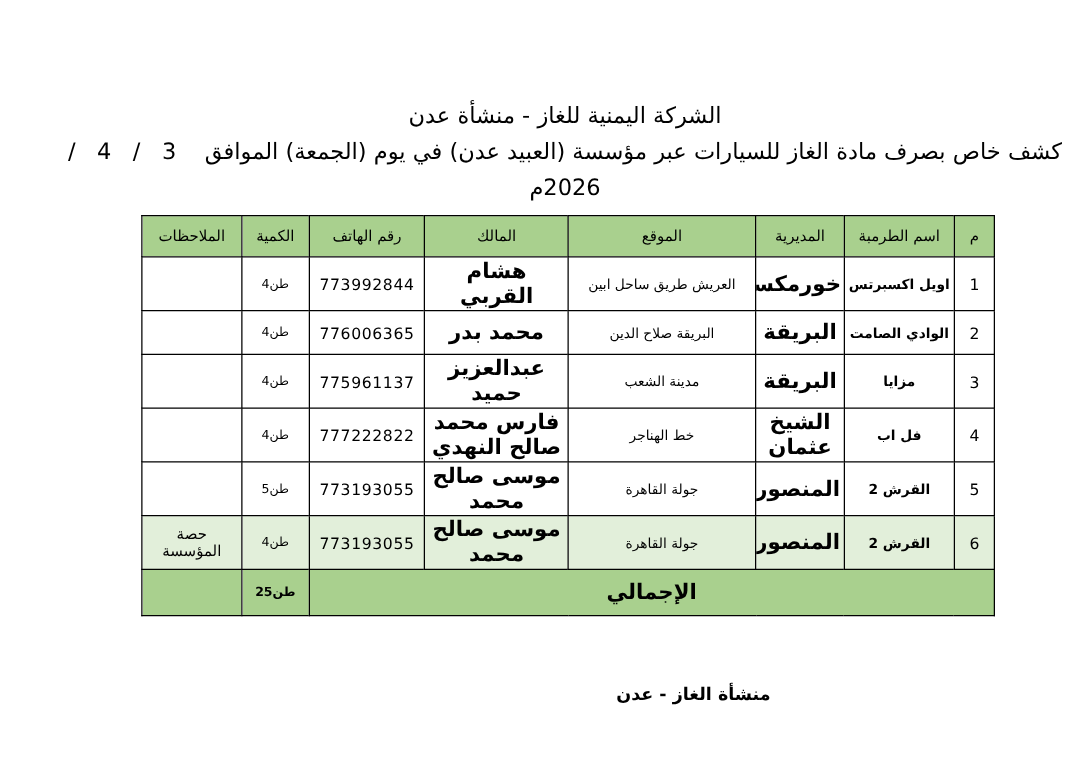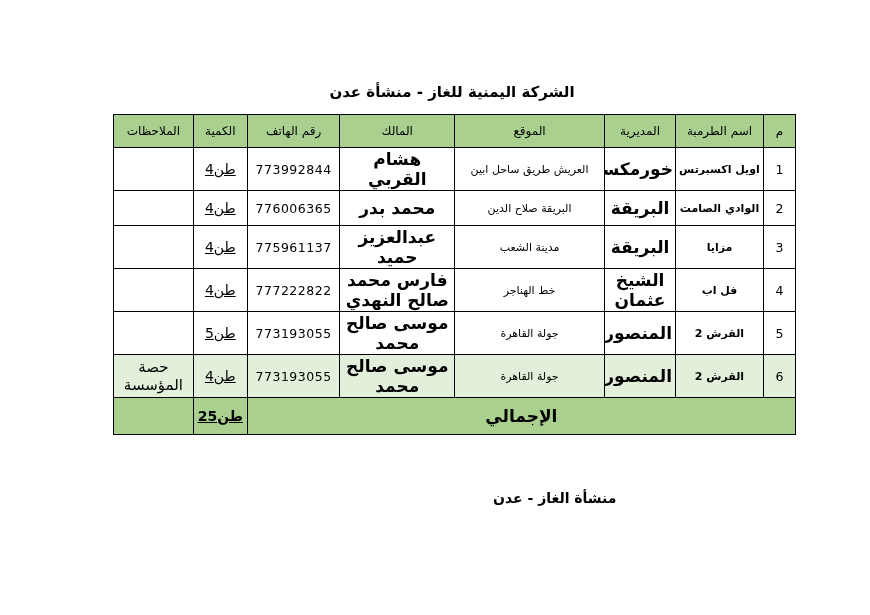--- a/index.html
+++ b/index.html
@@ -4,21 +4,21 @@
 <style>
   html,body{margin:0;padding:0;background:#ffffff;}
   body{
     width:870px;height:615px;overflow:hidden;
     font-family:"DejaVu Sans",sans-serif;
     color:#000;
     direction:rtl;
   }
   .page{position:relative;width:870px;height:615px;background:#fff;}
   .doc-header{padding-top:78px;text-align:center;}
-  .title{font-weight:bold;font-size:15px;line-height:29px;white-space:pre-wrap;margin-left:34px;}
+  .title{font-weight:normal;font-size:18px;line-height:29px;white-space:pre-wrap;margin-left:34px;}
   .doc-table{
     border-collapse:collapse;
     width:683px;
     margin-right:74px;
     margin-left:auto;
     margin-top:7px;
     table-layout:fixed;
   }
   .doc-table th,.doc-table td{
     border:1.6px solid #000;
@@ -36,40 +36,41 @@
   .doc-table td{font-size:17px;}
   tr.data-row td{height:31px;}
   tr.row-1 td,tr.row-2 td{height:32px;}
   tr.row-4 td{height:38px;}
   tr.row-5 td{height:27px;}
   tr.row-6 td{background:#e2efda;height:31px;}
   tr.total-row td{background:#a9d08e;height:34px;font-weight:bold;}
   td.b{font-weight:bold;}
   td.c-pump{font-size:11px;}
   td.c-loc{font-size:11px;font-weight:normal;text-align:center;}
-  td.c-notes{font-size:15px;}
+  td.c-notes{font-size:12px;}
   td.c-phone{font-size:12.5px;letter-spacing:0.5px;}
   td.c-no{font-size:12.5px;}
-  td.c-qty{font-size:14px;text-decoration:underline;}
+  td.c-qty{font-size:10px;}
   .doc-footer{
     margin-top:55px;
     font-weight:bold;
     font-size:14px;
     width:fit-content;
     margin-right:auto;
     margin-left:493px;
   }
 </style>
 </head>
 <body>
 
 <div class="page">
 
   <div class="doc-header">
     <div class="title">الشركة اليمنية للغاز - منشأة عدن</div>
+    <div class="title">كشف خاص بصرف مادة الغاز للسيارات عبر مؤسسة (العبيد عدن) في يوم (الجمعة) الموافق    3   /   4   /   2026م</div>
   </div>
 
   <table class="doc-table">
     <colgroup>
       <col style="width:4.7%">
       <col style="width:12.9%">
       <col style="width:10.4%">
       <col style="width:22.0%">
       <col style="width:16.8%">
       <col style="width:13.6%">

